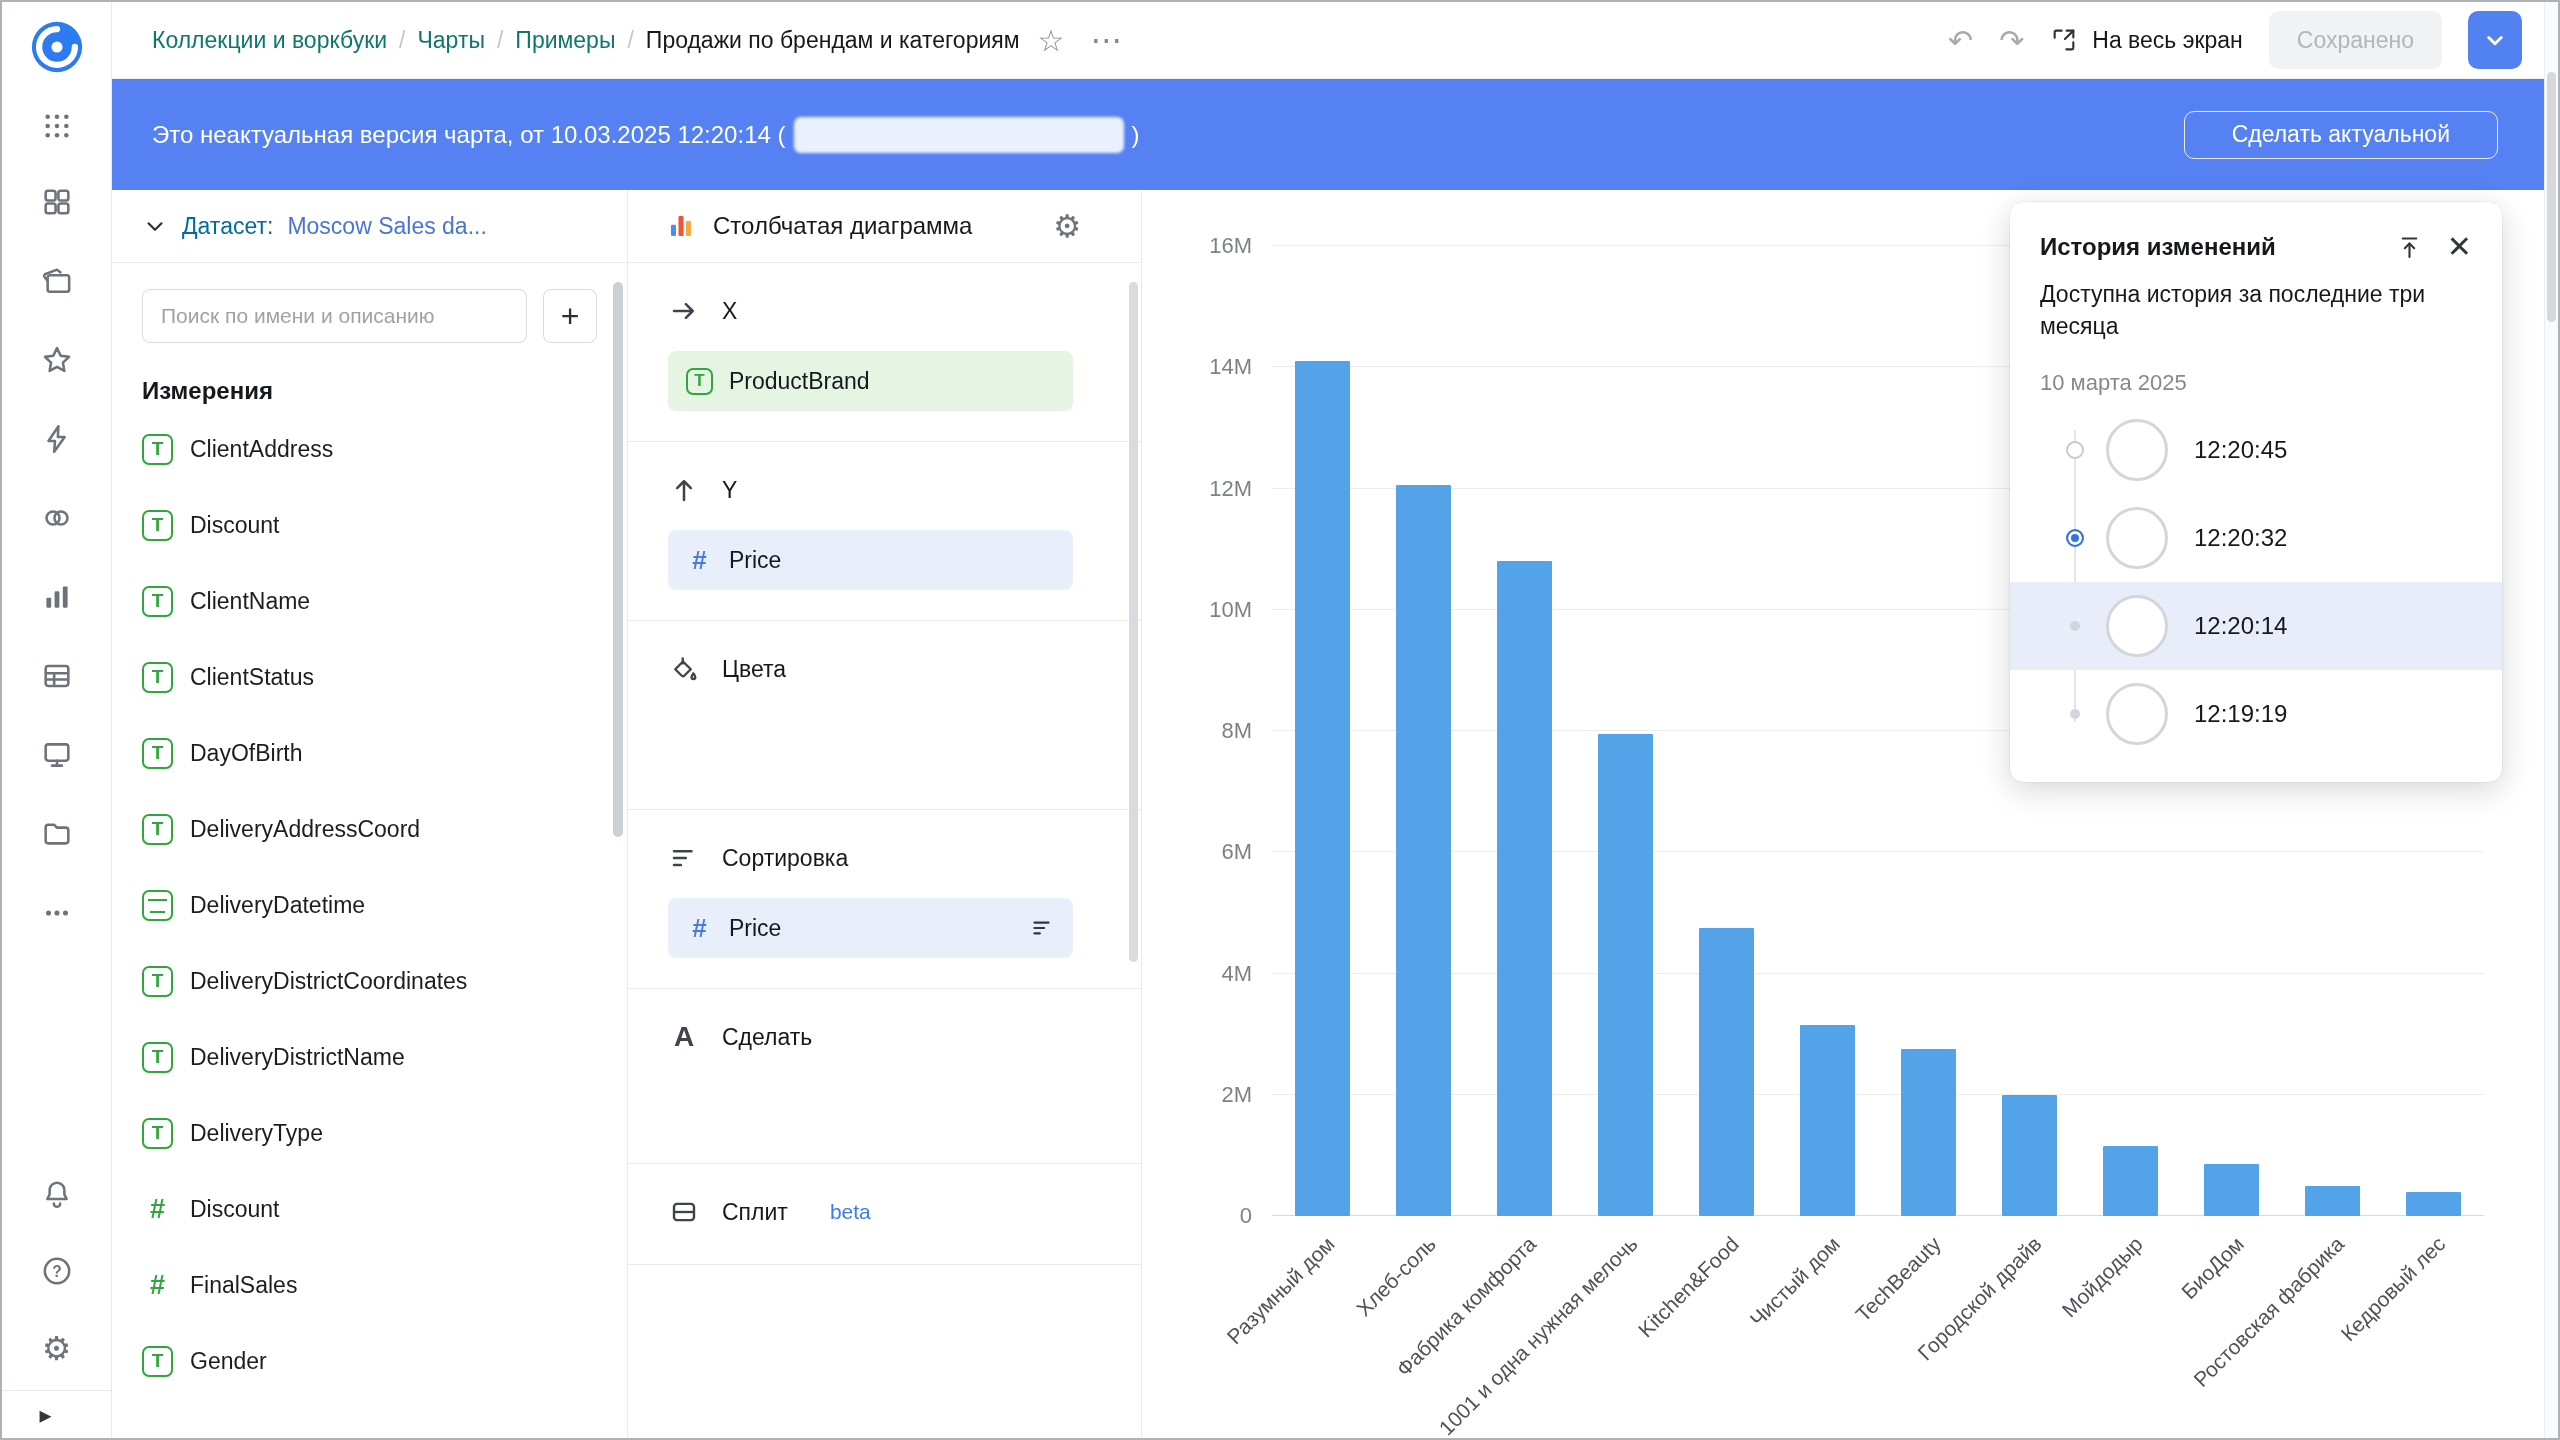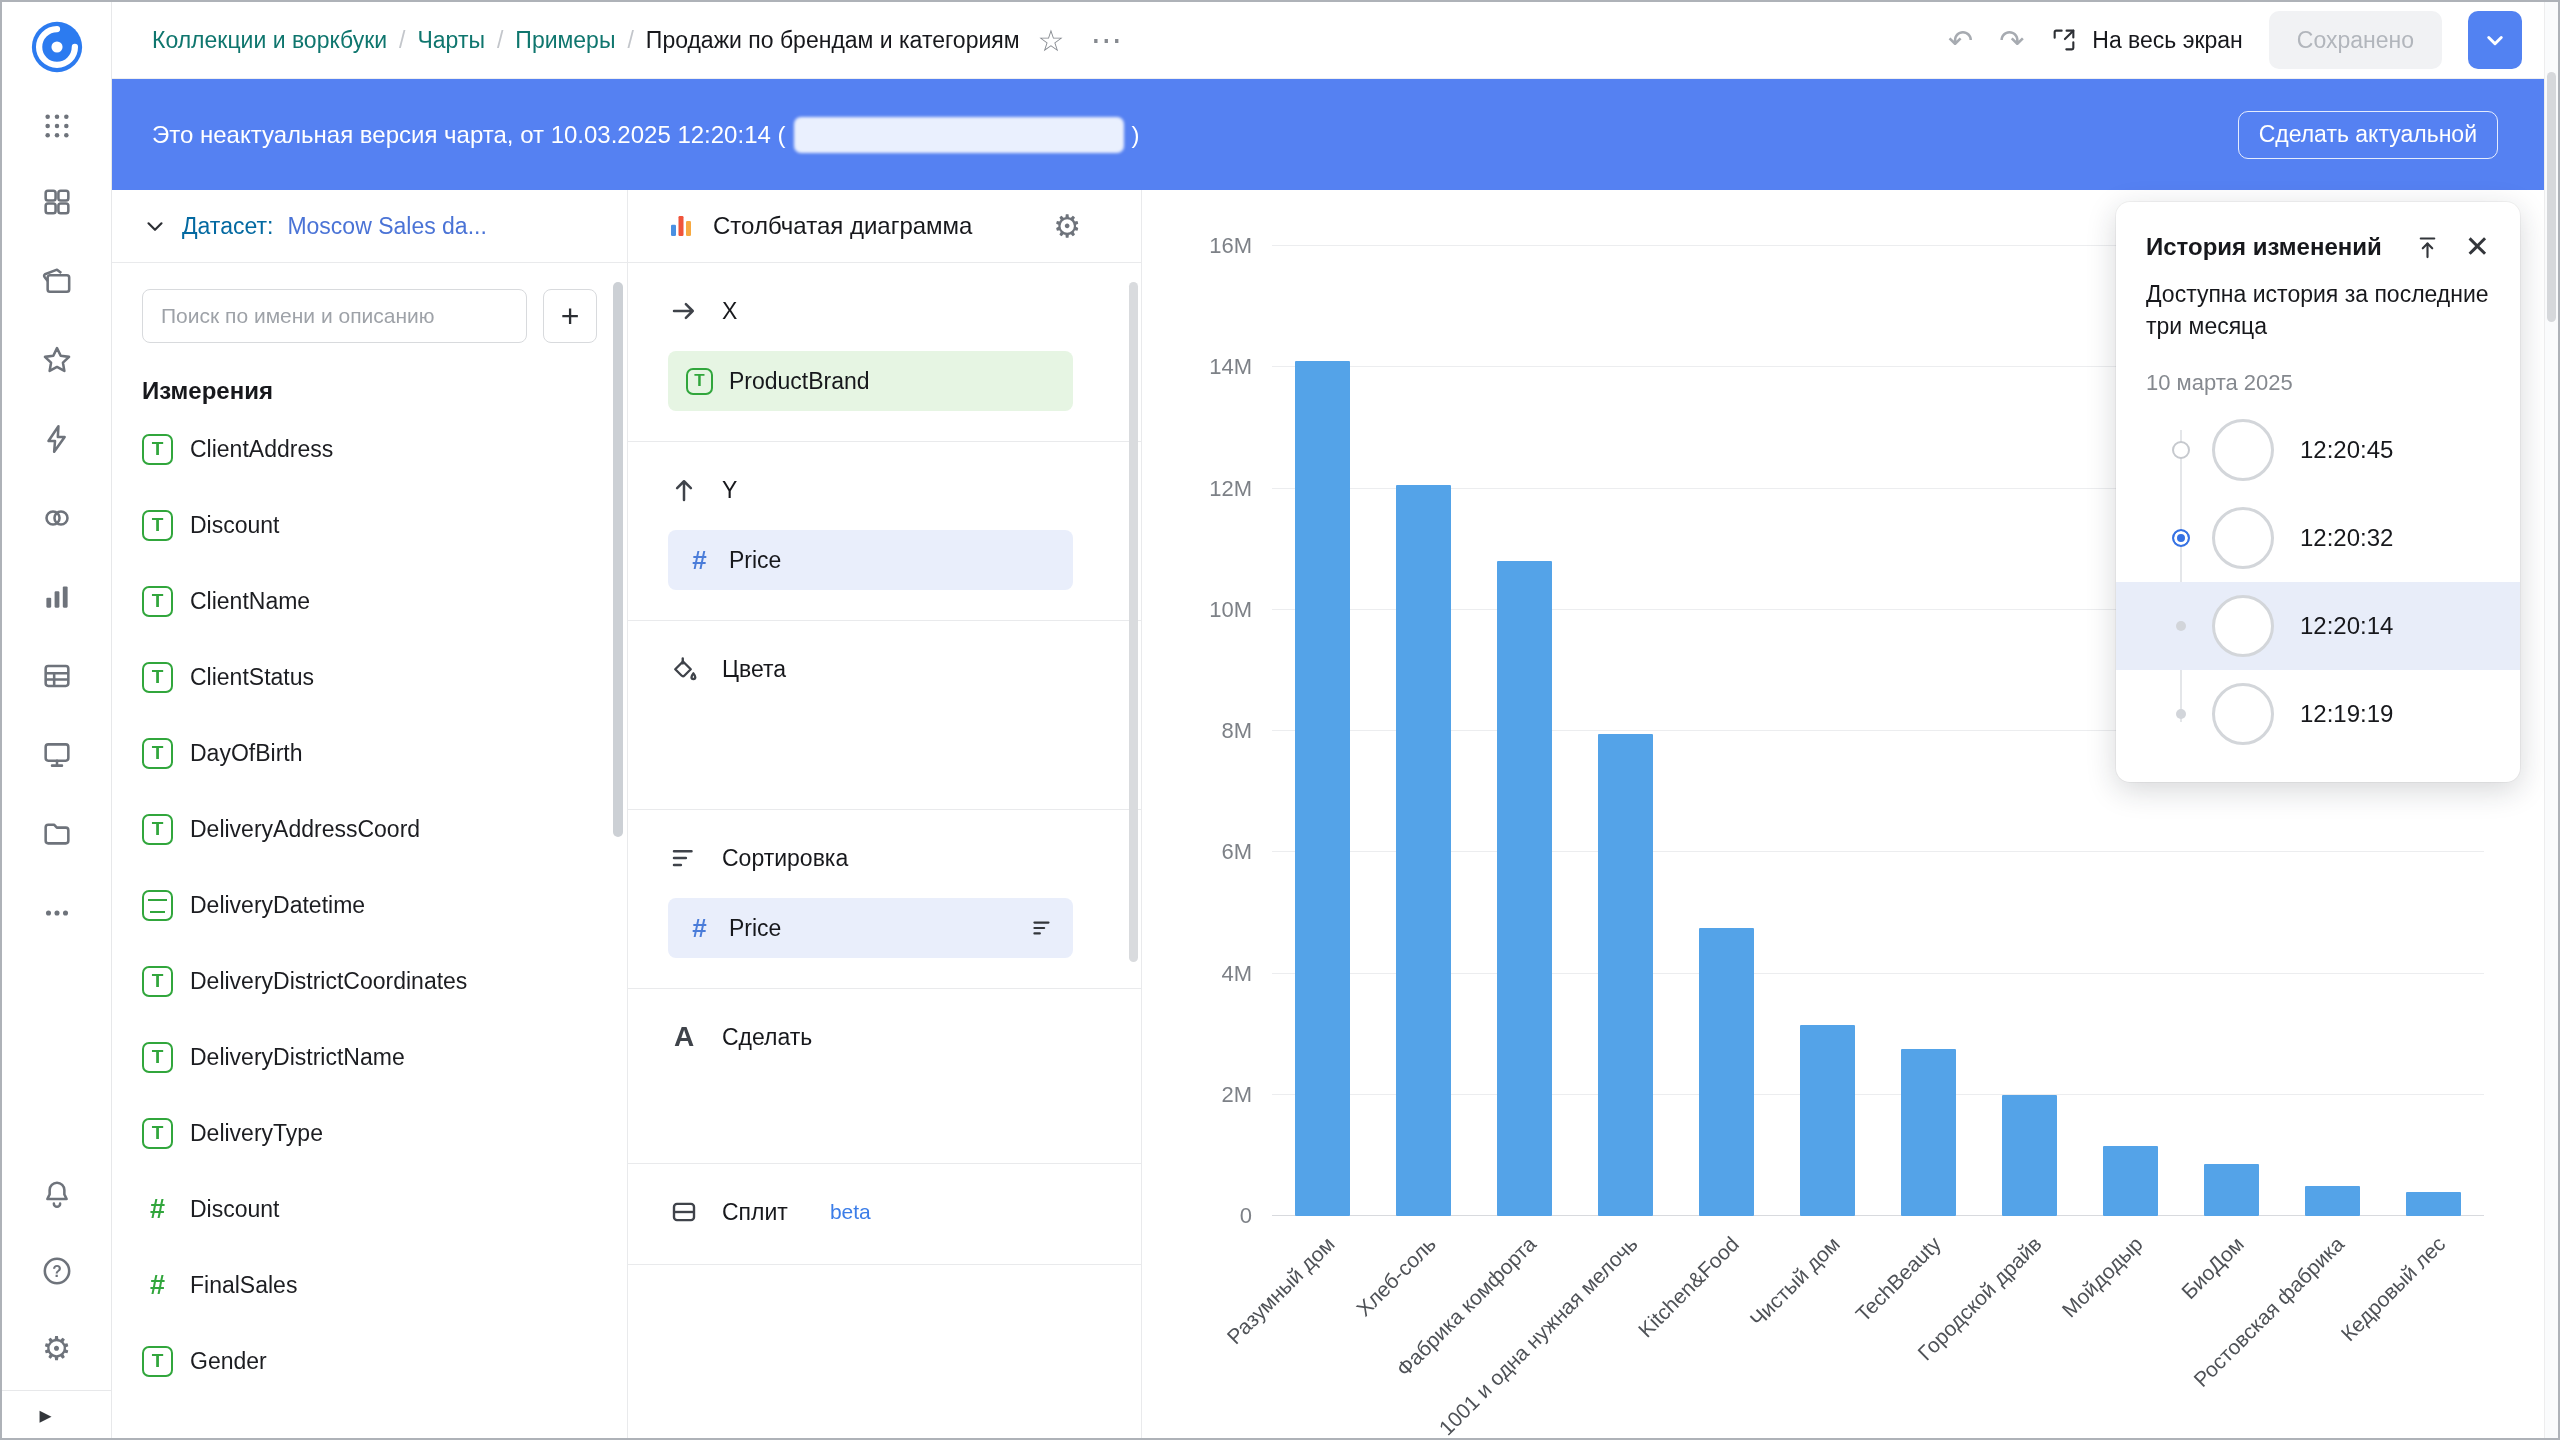--- a/index.html
+++ b/index.html
@@ -41,21 +41,21 @@
   .btn-savedrop { width:54px; height:58px; border:none; border-radius:10px; background:#5282f2;
     display:flex; align-items:center; justify-content:center; cursor:pointer; }
 
   
   .banner { height:111px; flex:0 0 111px; background:#5581f2; display:flex; align-items:center;
     padding:0 60px 0 40px; color:#fff; }
   .banner-text { font-size:24px; display:flex; align-items:center;text-align:center; }
   .blur-chip { display:inline-block; width:330px; height:36px; border-radius:7px;
     background:rgba(255,255,255,.88); margin:0 8px; filter:blur(1.5px); }
   .banner-actions { margin-left:auto; display:flex; gap:26px; }
-  .banner-btn { height:48px; padding:0 20px; background:transparent; border:1px solid rgba(255,255,255,.85);
+  .banner-btn { height:48px; padding:0 47px; background:transparent; border:1px solid rgba(255,255,255,.85);
     border-radius:10px; color:#fff; font-size:23px; font-family:inherit; cursor:pointer; white-space:nowrap; }
 
   
   .content { flex:1; display:flex; min-height:0; }
 
   
   .dataset-panel { flex:0 0 515px; width:515px; position:relative; overflow:hidden; background:#fff; }
   .dp-header { height:73px; display:flex; align-items:center; gap:14px; padding:0 30px;
     border-bottom:1px solid #e9eaec; }
   .dp-title { font-size:23px; color:#0369a1; }
@@ -107,21 +107,21 @@
   .gl { position:absolute; left:0; right:0; height:1px; background:#ecedef; }
   .gl.zero { background:#d8dade; }
   .yt { position:absolute; right:calc(100% + 20px); transform:translateY(50%); font-size:22px; color:#7d8187; white-space:nowrap; }
   .bars { position:absolute; left:0; right:0; top:0; bottom:0; display:flex; align-items:flex-end; }
   .slot { flex:1; position:relative; height:100%; display:flex; align-items:flex-end; justify-content:center; }
   .bar { width:54%; border-radius:1px; }
   .xl { position:absolute; top:calc(100% + 16px); right:50%; transform:rotate(-45deg);
     transform-origin:100% 0; white-space:nowrap; font-size:21px; color:#4f5257; }
 
   
-  .history { position:absolute; top:200px; right:38px; width:404px; background:#fff; border-radius:14px;
+  .history { position:absolute; top:200px; right:56px; width:492px; background:#fff; border-radius:14px;
     box-shadow:0 8px 30px rgba(30,34,44,.18), 0 0 0 1px rgba(0,0,0,.04); padding:30px 0 24px 0; z-index:30;margin-left:20px; }
   .h-head { display:flex; align-items:center; padding:0 30px; }
   .h-title { font-size:24px; font-weight:700; }
   .h-icons { margin-left:auto; display:flex; align-items:center; gap:24px; }
   .h-pin { color:#33363b; cursor:pointer; display:flex; }
   .h-close { font-size:30px; color:#33363b; cursor:pointer; line-height:1; }
   .h-sub { padding:16px 30px 0 30px; font-size:23px; line-height:1.4; max-width:460px; }
   .h-date { padding:28px 30px 10px 30px; font-size:22px; color:#85898f; }
   .h-list { position:relative; }
   .h-line { position:absolute; left:64px; top:24px; bottom:36px; width:2px; background:#e4e6e9; }

